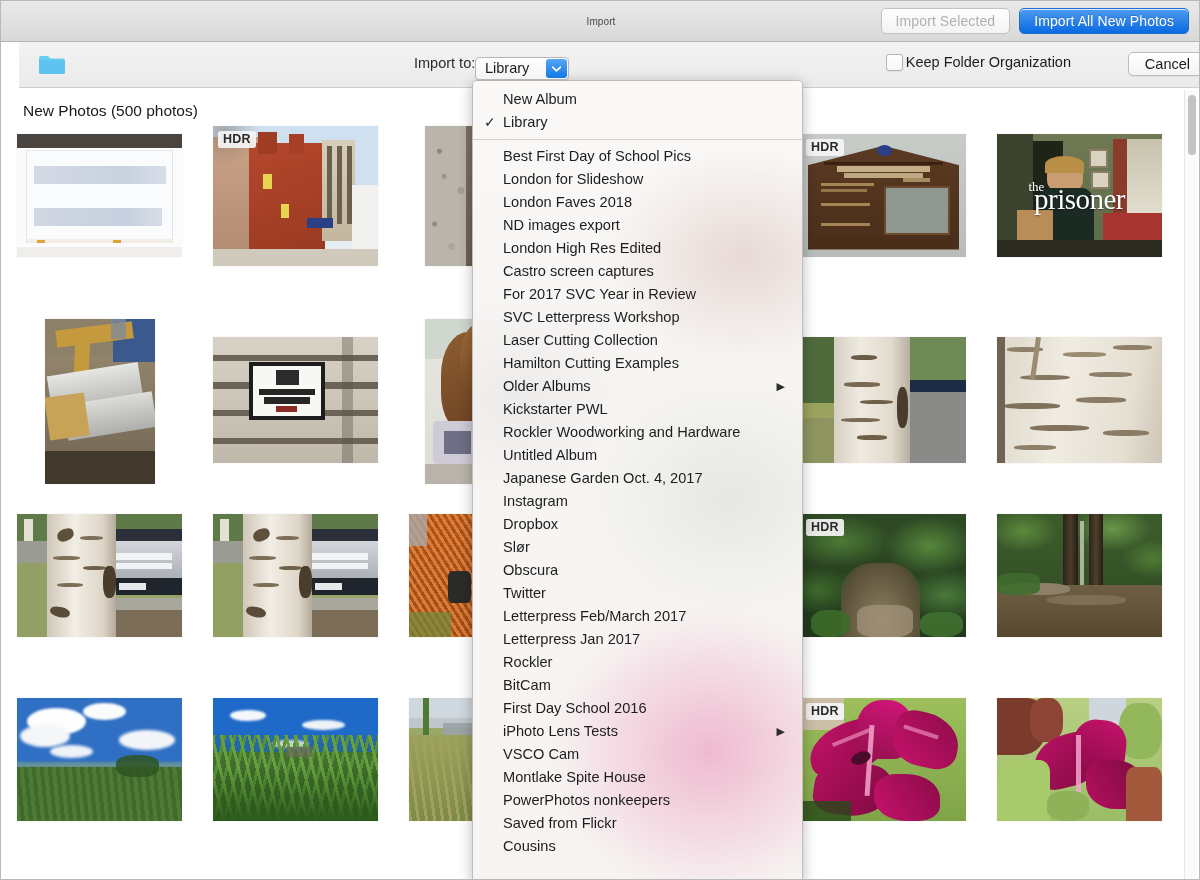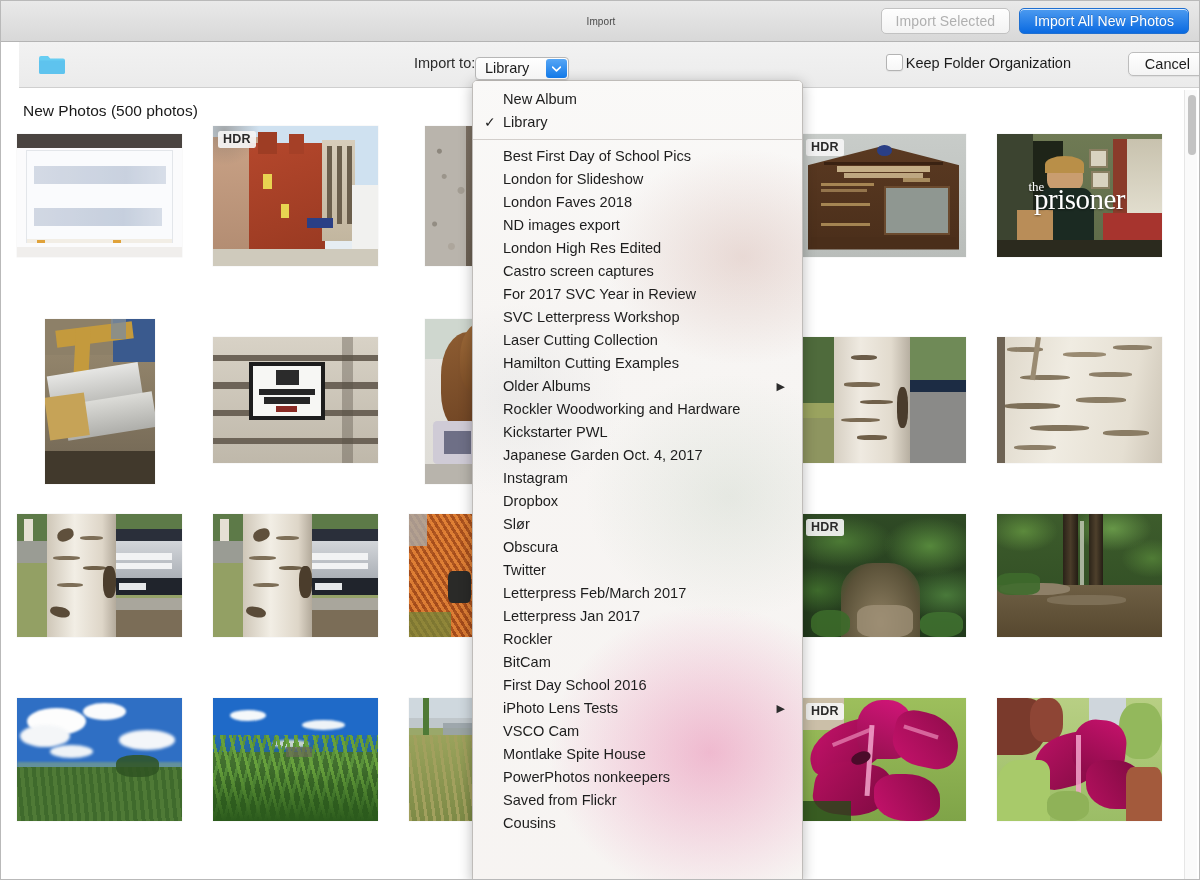--- a/index.html
+++ b/index.html
@@ -79,21 +79,21 @@
   .popup .parrow {
     position: absolute; right: 1px; top: 1px;
     width: 21px; height: 19px; border-radius: 3px;
     background: linear-gradient(to bottom,#56a6f5,#1279e8);
     display: flex; align-items: center; justify-content: center;
   }
   .popup .parrow svg { display: block; }
 
   .kfo-wrap {
     position: absolute; right: 148px; top: 12px;
-    display: flex; align-items: center; gap: 3px;
+    display: flex; gap: 3px;
   }
   .checkbox {
     width: 17px; height: 17px; border-radius: 3px;
     border: 1px solid #b3b3b3;
     background: linear-gradient(to bottom,#ffffff,#f7f7f7);
     box-shadow: 0 1px 1px rgba(0,0,0,.05);
   }
   .kfo-label { font-size: 14.5px; color: #1c1c1c; }
   .cancel-btn {
     position: absolute; right: 12px; top: 10px;
@@ -595,22 +595,23 @@
         <div class="mi"><span>London for Slideshow</span></div>
         <div class="mi"><span>London Faves 2018</span></div>
         <div class="mi"><span>ND images export</span></div>
         <div class="mi"><span>London High Res Edited</span></div>
         <div class="mi"><span>Castro screen captures</span></div>
         <div class="mi"><span>For 2017 SVC Year in Review</span></div>
         <div class="mi"><span>SVC Letterpress Workshop</span></div>
         <div class="mi"><span>Laser Cutting Collection</span></div>
         <div class="mi"><span>Hamilton Cutting Examples</span></div>
         <div class="mi"><span>Older Albums</span><span class="submenu-arrow">▶</span></div>
+        <div class="mi"><span>Kickstarter PWL</span></div>
         <div class="mi"><span>Rockler Woodworking and Hardware</span></div>
-        <div class="mi"><span>Kickstarter PWL</span></div>
+        <div class="mi"><span>Untitled Album</span></div>
         <div class="mi"><span>Japanese Garden Oct. 4, 2017</span></div>
         <div class="mi"><span>Instagram</span></div>
         <div class="mi"><span>Dropbox</span></div>
         <div class="mi"><span>Slør</span></div>
         <div class="mi"><span>Obscura</span></div>
         <div class="mi"><span>Twitter</span></div>
         <div class="mi"><span>Letterpress Feb/March 2017</span></div>
         <div class="mi"><span>Letterpress Jan 2017</span></div>
         <div class="mi"><span>Rockler</span></div>
         <div class="mi"><span>BitCam</span></div>

